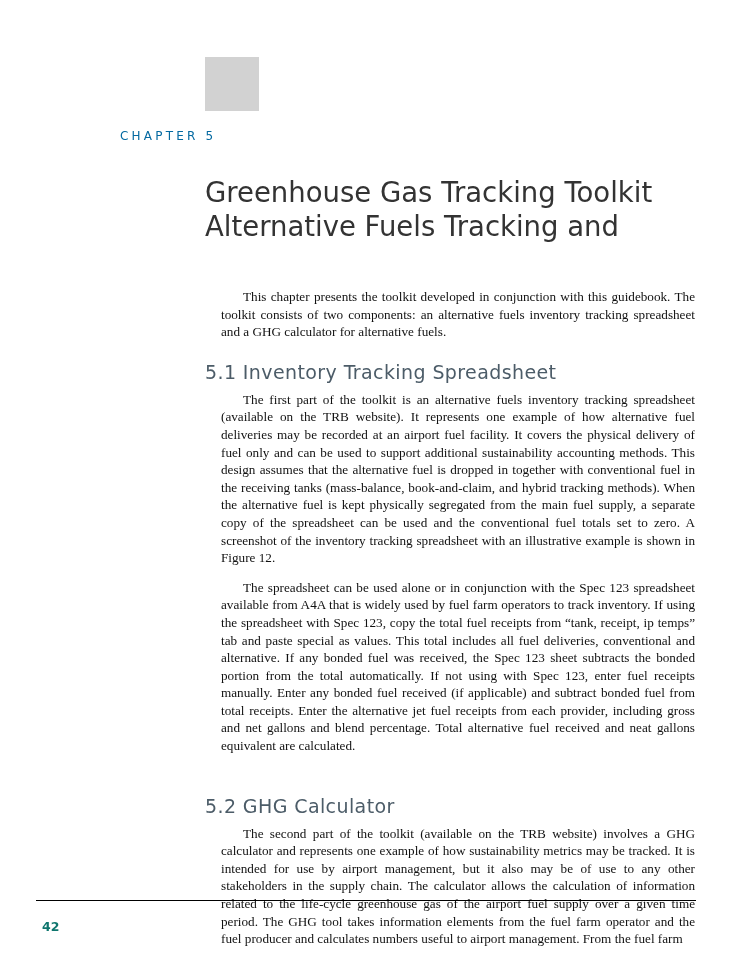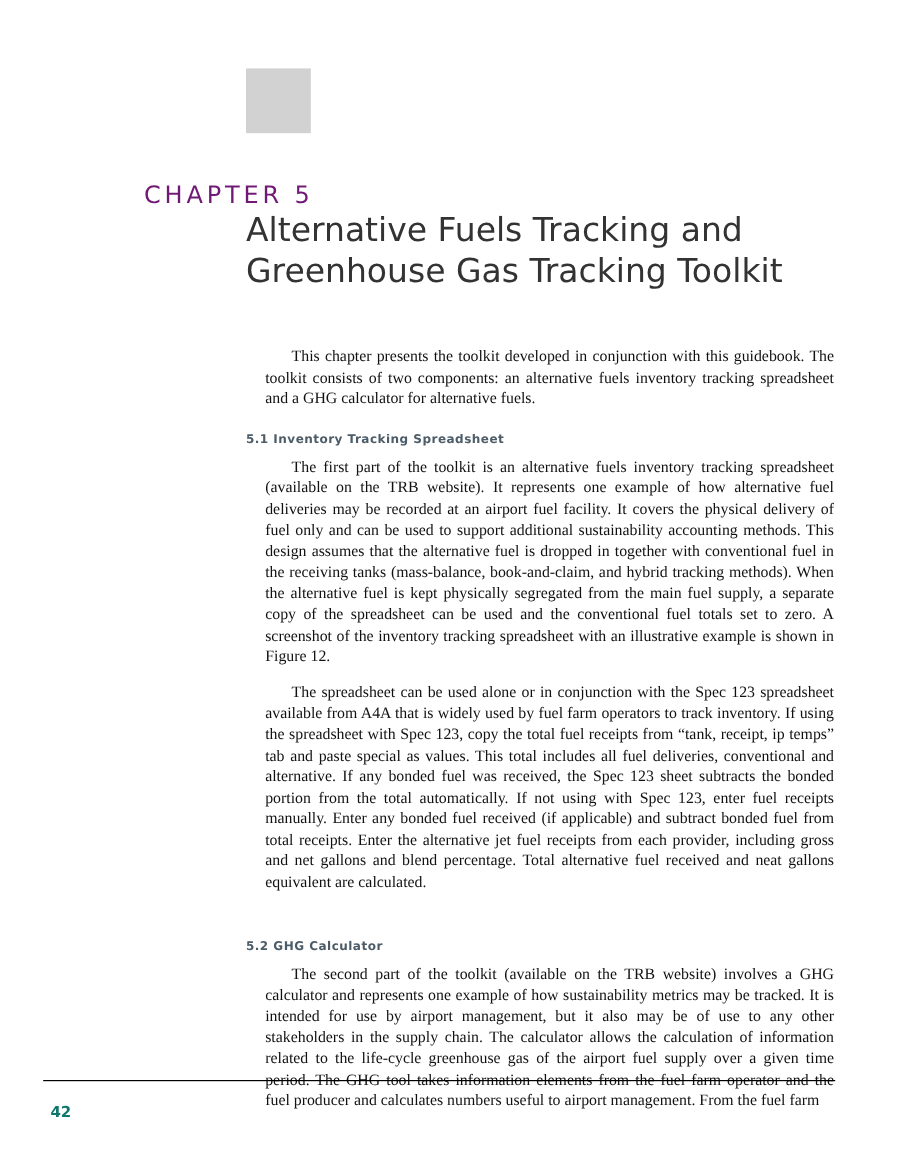--- a/index.html
+++ b/index.html
@@ -29,26 +29,26 @@
     left: 205px;
     top: 57px;
     width: 54px;
     height: 54px;
     background: #d2d2d2;
   }
 
   .chapter-label {
     position: absolute;
     left: 120px;
-    top: 150px;
+    top: 129px;
     width: 560px;
     font-family: "DejaVu Sans", sans-serif;
-    font-size: 20px;
+    font-size: 12px;
     letter-spacing: 3.2px;
-    color: #701a75;
+    color: #0369a1;
     font-weight: 400;
   }
 
   .chapter-title {
     position: absolute;
     left: 205px;
     top: 175px;
     width: 480px;
     font-family: "DejaVu Sans", sans-serif;
     font-size: 27.5px;
@@ -70,22 +70,22 @@
     font-size: 13.2px;
     line-height: 17.6px;
     text-align: justify;
     text-indent: 22px;
     color: #111111;
   }
 
   h2.section-head {
     margin: 20px 0 8px 0;
     font-family: "DejaVu Sans", sans-serif;
-    font-size: 10px;
-    font-weight: bold;
+    font-size: 19px;
+    font-weight: normal;
     color: #4c5c68;
     letter-spacing: 0.4px;
   }
 
   h2.section-head.second {
     margin-top: 40px;
   }
 
   .footer-rule {
     position: absolute;
@@ -109,22 +109,22 @@
 </head>
 <body>
 
 <div class="page">
 
   <div class="chapter-mark"></div>
 
   <div class="chapter-label">CHAPTER 5</div>
 
   <div class="chapter-title">
+    <div>Greenhouse Gas Tracking Toolkit</div>
     <div>Alternative Fuels Tracking and</div>
-    <div>Greenhouse Gas Tracking Toolkit</div>
   </div>
 
   <div class="body-col">
 
     <p class="para">This chapter presents the toolkit developed in conjunction with this guidebook. The toolkit consists of two components: an alternative fuels inventory tracking spreadsheet and a GHG calculator for alternative fuels.</p>
 
     <h2 class="section-head">5.1  Inventory Tracking Spreadsheet</h2>
     <p class="para">The first part of the toolkit is an alternative fuels inventory tracking spreadsheet (available on the TRB website). It represents one example of how alternative fuel deliveries may be recorded at an airport fuel facility. It covers the physical delivery of fuel only and can be used to support additional sustainability accounting methods. This design assumes that the alternative fuel is dropped in together with conventional fuel in the receiving tanks (mass-balance, book-and-claim, and hybrid tracking methods). When the alternative fuel is kept physically segregated from the main fuel supply, a separate copy of the spreadsheet can be used and the conventional fuel totals set to zero. A screenshot of the inventory tracking spreadsheet with an illustrative example is shown in Figure 12.</p>
     <p class="para">The spreadsheet can be used alone or in conjunction with the Spec 123 spreadsheet available from A4A that is widely used by fuel farm operators to track inventory. If using the spreadsheet with Spec 123, copy the total fuel receipts from “tank, receipt, ip temps” tab and paste special as values. This total includes all fuel deliveries, conventional and alternative. If any bonded fuel was received, the Spec 123 sheet subtracts the bonded portion from the total automatically. If not using with Spec 123, enter fuel receipts manually. Enter any bonded fuel received (if applicable) and subtract bonded fuel from total receipts. Enter the alternative jet fuel receipts from each provider, including gross and net gallons and blend percentage. Total alternative fuel received and neat gallons equivalent are calculated.</p>
 

